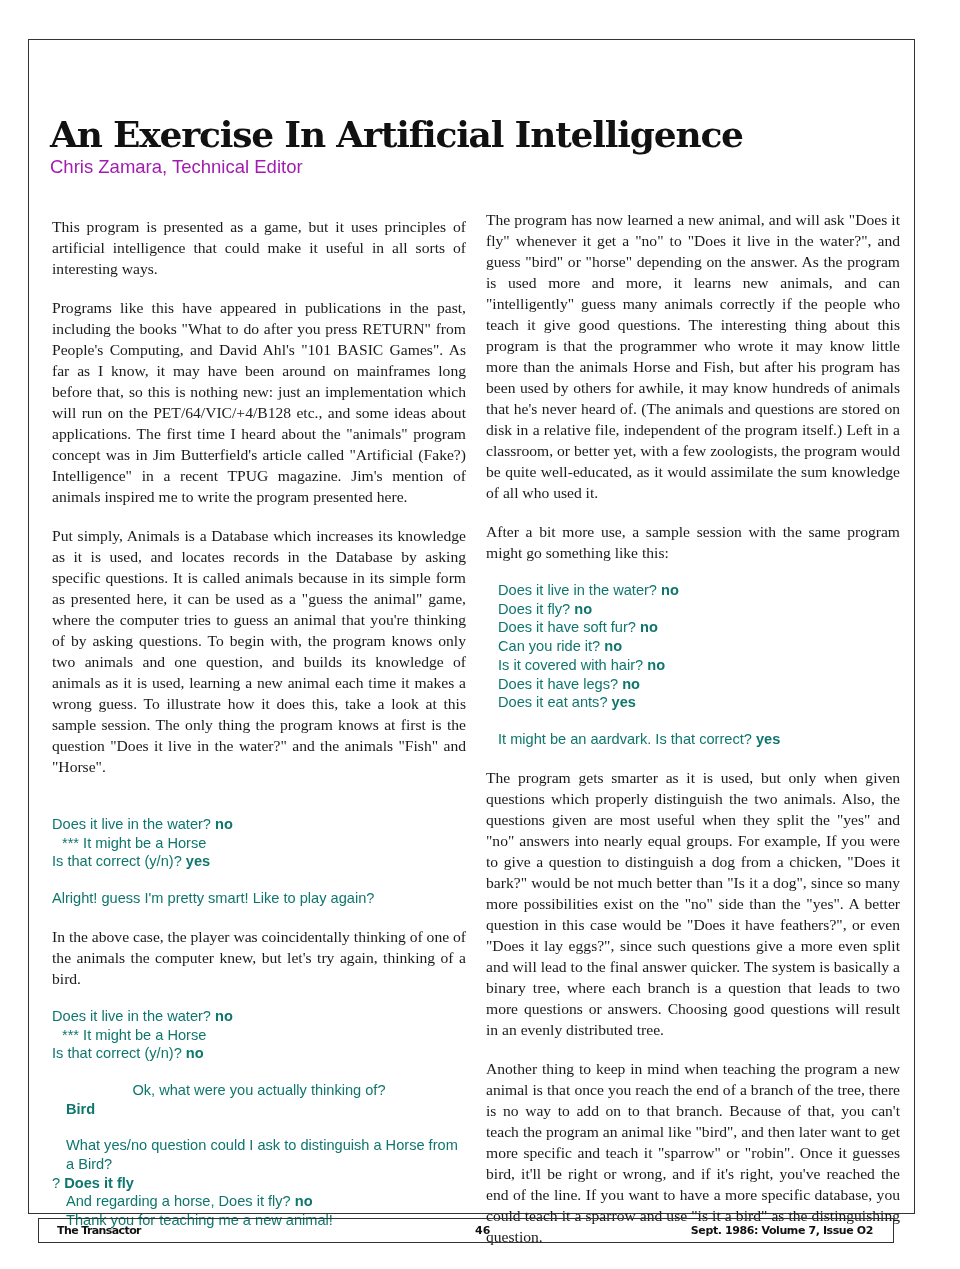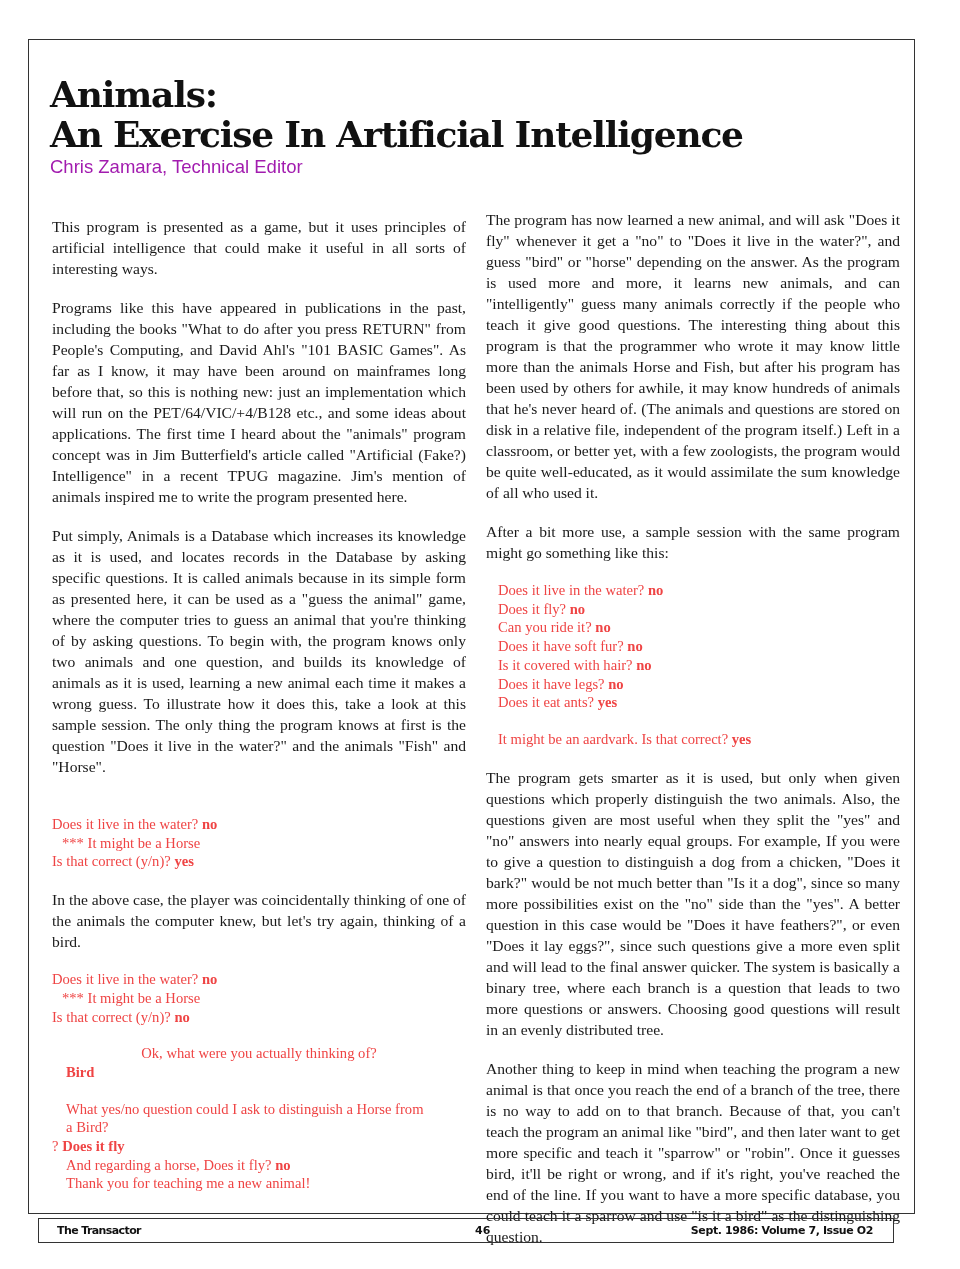--- a/index.html
+++ b/index.html
@@ -17,55 +17,56 @@
     position: absolute; left: 50px; top: 156px;
     font-family: "Liberation Sans", sans-serif; font-size: 18.5px; color: #a21caf;
   }
   .col { position: absolute; width: 414px; }
   .col-left { left: 52px; top: 216px; }
   .col-right { left: 486px; top: 209px; }
   p.body {
     font-family: "Liberation Serif", serif; font-size: 15.6px; line-height: 21px;
     text-align: justify; margin: 0 0 18px 0; color: #1a1a1a;
   }
-  .session { font-family: Liberation Serif, serif; font-size: 14.6px; line-height: 18.7px; color: #ef4444; }
+  .session { font-family: Liberation Sans, sans-serif; font-size: 14.6px; line-height: 18.7px; color: #0f766e; }
   .session .line { white-space: pre; }
   .session b { font-weight: bold; }
   .indent1 { padding-left: 10px; }
   .indent2 { padding-left: 14px; }
   .footer {
     position: absolute; left: 38px; top: 1218px; width: 856px; height: 25px;
     border: 1.5px solid #333; box-sizing: border-box;
     font-family: "DejaVu Sans", sans-serif; font-weight: bold; font-size: 11px; color: #111;
   }
   .footer span { position: absolute; top: 5px; }
   .footer .mag { left: 18px; letter-spacing: -0.6px; }
   .footer .page { left: 436px; }
   .footer .issue { right: 20px; letter-spacing: -0.4px; }
 </style>
 </head>
 <body>
 
 <div class="frame"></div>
 
 <h1 class="title">
-  <span>Animals:</span><br>
+  <br>
   <span>An Exercise In Artificial Intelligence</span>
 </h1>
 <div class="byline">Chris Zamara, Technical Editor</div>
 
 <div class="col col-left">
   <p class="body">This program is presented as a game, but it uses principles of artificial intelligence that could make it useful in all sorts of interesting ways.</p>
   <p class="body">Programs like this have appeared in publications in the past, including the books "What to do after you press RETURN" from People's Computing, and David Ahl's "101 BASIC Games". As far as I know, it may have been around on mainframes long before that, so this is nothing new: just an implementation which will run on the PET/64/VIC/+4/B128 etc., and some ideas about applications. The first time I heard about the "animals" program concept was in Jim Butterfield's article called "Artificial (Fake?) Intelligence" in a recent TPUG magazine. Jim's mention of animals inspired me to write the program presented here.</p>
   <p class="body" style="margin-bottom:38px;">Put simply, Animals is a Database which increases its knowledge as it is used, and locates records in the Database by asking specific questions. It is called animals because in its simple form as presented here, it can be used as a "guess the animal" game, where the computer tries to guess an animal that you're thinking of by asking questions. To begin with, the program knows only two animals and one question, and builds its knowledge of animals as it is used, learning a new animal each time it makes a wrong guess. To illustrate how it does this, take a look at this sample session. The only thing the program knows at first is the question "Does it live in the water?" and the animals "Fish" and "Horse".</p>
 
   <div class="session" style="margin-bottom:18px;">
     <div class="line"><span>Does it live in the water? </span><b>no</b></div>
     <div class="line indent1">*** It might be a Horse</div>
     <div class="line"><span>Is that correct (y/n)? </span><b>yes</b></div>
+    <div class="line" style="margin-top:18px;">Alright! guess I'm pretty smart! Like to play again?</div>
   </div>
 
   <p class="body" style="margin-bottom:18px;">In the above case, the player was coincidentally thinking of one of the animals the computer knew, but let's try again, thinking of a bird.</p>
 
   <div class="session">
     <div class="line"><span>Does it live in the water? </span><b>no</b></div>
     <div class="line indent1">*** It might be a Horse</div>
     <div class="line"><span>Is that correct (y/n)? </span><b>no</b></div>
     <div class="line" style="margin-top:18px;text-align:center;">Ok, what were you actually thinking of?</div>
     <div class="line indent2"><b>Bird</b></div>
@@ -77,22 +78,22 @@
   </div>
 </div>
 
 <div class="col col-right">
   <p class="body">The program has now learned a new animal, and will ask "Does it fly" whenever it get a "no" to "Does it live in the water?", and guess "bird" or "horse" depending on the answer. As the program is used more and more, it learns new animals, and can "intelligently" guess many animals correctly if the people who teach it give good questions. The interesting thing about this program is that the programmer who wrote it may know little more than the animals Horse and Fish, but after his program has been used by others for awhile, it may know hundreds of animals that he's never heard of. (The animals and questions are stored on disk in a relative file, independent of the program itself.) Left in a classroom, or better yet, with a few zoologists, the program would be quite well-educated, as it would assimilate the sum knowledge of all who used it.</p>
   <p class="body">After a bit more use, a sample session with the same program might go something like this:</p>
 
   <div class="session" style="padding-left:12px; margin-bottom:18px;">
     <div class="line"><span>Does it live in the water? </span><b>no</b></div>
     <div class="line"><span>Does it fly? </span><b>no</b></div>
+    <div class="line"><span>Does it have soft fur? </span><b>no</b></div>
     <div class="line"><span>Can you ride it? </span><b>no</b></div>
-    <div class="line"><span>Does it have soft fur? </span><b>no</b></div>
     <div class="line"><span>Is it covered with hair? </span><b>no</b></div>
     <div class="line"><span>Does it have legs? </span><b>no</b></div>
     <div class="line"><span>Does it eat ants? </span><b>yes</b></div>
     <div class="line" style="margin-top:18px;"><span>It might be an aardvark. Is that correct? </span><b>yes</b></div>
   </div>
 
   <p class="body">The program gets smarter as it is used, but only when given questions which properly distinguish the two animals. Also, the questions given are most useful when they split the "yes" and "no" answers into nearly equal groups. For example, If you were to give a question to distinguish a dog from a chicken, "Does it bark?" would be not much better than "Is it a dog", since so many more possibilities exist on the "no" side than the "yes". A better question in this case would be "Does it have feathers?", or even "Does it lay eggs?", since such questions give a more even split and will lead to the final answer quicker. The system is basically a binary tree, where each branch is a question that leads to two more questions or answers. Choosing good questions will result in an evenly distributed tree.</p>
   <p class="body">Another thing to keep in mind when teaching the program a new animal is that once you reach the end of a branch of the tree, there is no way to add on to that branch. Because of that, you can't teach the program an animal like "bird", and then later want to get more specific and teach it "sparrow" or "robin". Once it guesses bird, it'll be right or wrong, and if it's right, you've reached the end of the line. If you want to have a more specific database, you could teach it a sparrow and use "is it a bird" as the distinguishing question.</p>
 </div>
 

